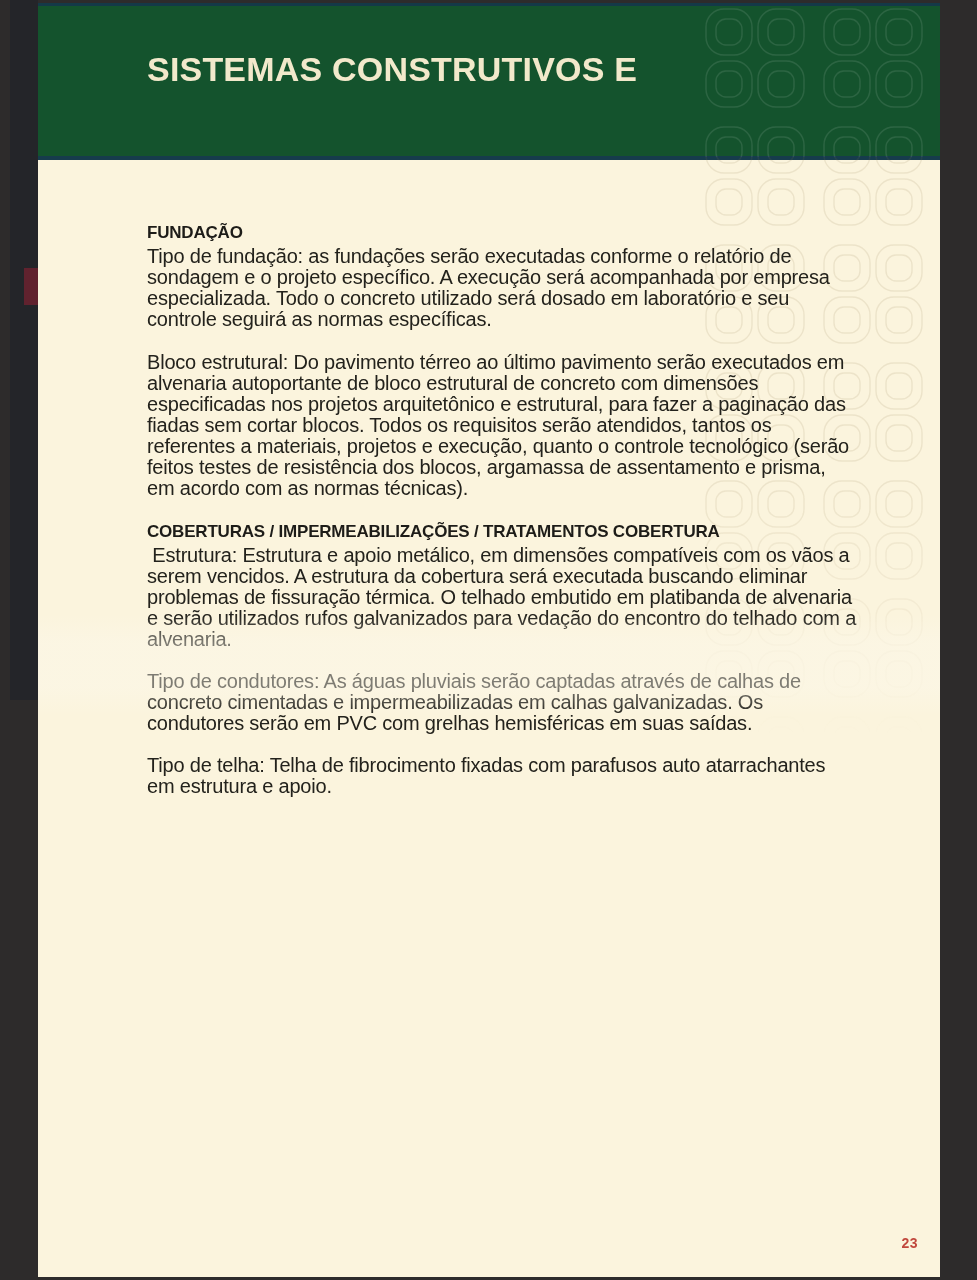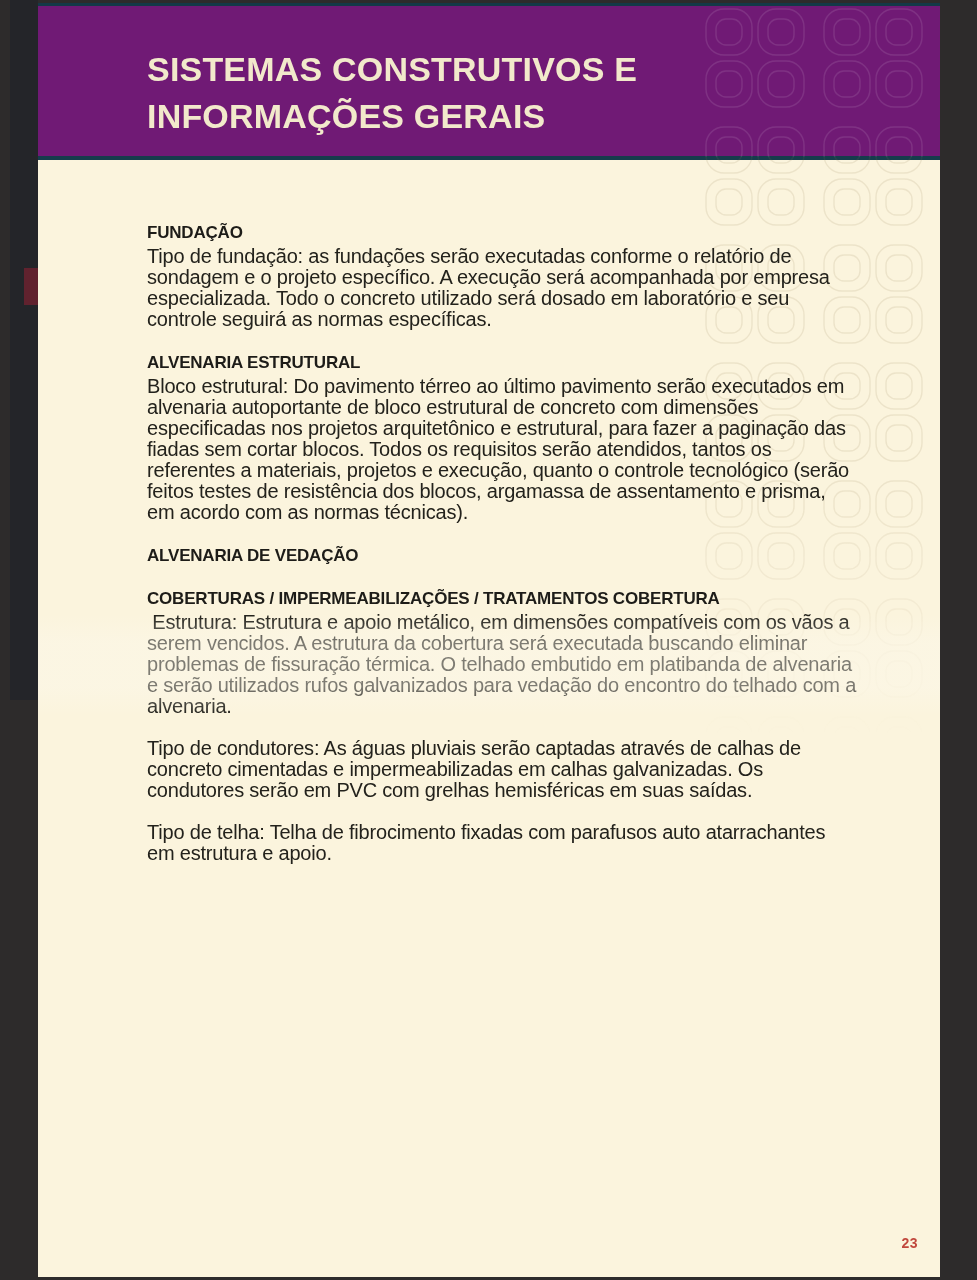--- a/index.html
+++ b/index.html
@@ -20,21 +20,21 @@
     background:#61222e;
   }
   
   .page{
     position:absolute;left:38px;top:3px;width:902px;height:1274px;
     background:#fbf4dd;
   }
   .banner{
     position:relative;
     height:150px;
-    background:#701a75;
+    background:#14532d;
     border-top:3px solid #143947;
     border-bottom:4px solid #163c4c;
     box-sizing:content-box;
     z-index:1;
   }
   .banner-title{
     position:relative;
     z-index:3;
     padding:40px 0 0 109px;
     color:#f2e9cb;
@@ -96,21 +96,20 @@
 <body>
 
 <div class="edge-dark"></div>
 <div class="edge-red"></div>
 
 <div class="page">
 
   <div class="banner">
     <div class="banner-title">
       <div>SISTEMAS CONSTRUTIVOS E</div>
-      <div>INFORMAÇÕES GERAIS</div>
     </div>
   </div>
 
   <svg class="wm" width="240" height="733" viewBox="0 0 240 733" xmlns="http://www.w3.org/2000/svg">
     <defs>
       <g id="flower">
         <rect x="6" y="6" width="46" height="46" rx="18"></rect>
         <rect x="16" y="16" width="26" height="26" rx="10"></rect>
         <rect x="58" y="6" width="46" height="46" rx="18"></rect>
         <rect x="68" y="16" width="26" height="26" rx="10"></rect>
@@ -138,26 +137,24 @@
   </svg>
 
   <div class="content">
 
     <div class="section">
       <h3 class="section-heading">FUNDAÇÃO</h3>
       <p class="para">Tipo de fundação: as fundações serão executadas conforme o relatório de sondagem e o projeto específico. A execução será acompanhada por empresa especializada. Todo o concreto utilizado será dosado em laboratório e seu controle seguirá as normas específicas.</p>
     </div>
 
     <div class="section">
-      <h3 class="section-heading">ALVENARIA ESTRUTURAL</h3>
       <p class="para">Bloco estrutural: Do pavimento térreo ao último pavimento serão executados em alvenaria autoportante de bloco estrutural de concreto com dimensões especificadas nos projetos arquitetônico e estrutural, para fazer a paginação das fiadas sem cortar blocos. Todos os requisitos serão atendidos, tantos os referentes a materiais, projetos e execução, quanto o controle tecnológico (serão feitos testes de resistência dos blocos, argamassa de assentamento e prisma, em acordo com as normas técnicas).</p>
     </div>
 
     <div class="section">
-      <h3 class="section-heading">ALVENARIA DE VEDAÇÃO</h3>
     </div>
 
     <div class="section">
       <h3 class="section-heading">COBERTURAS / IMPERMEABILIZAÇÕES / TRATAMENTOS COBERTURA</h3>
       <p class="para"> Estrutura: Estrutura e apoio metálico, em dimensões compatíveis com os vãos a serem vencidos. A estrutura da cobertura será executada buscando eliminar problemas de fissuração térmica. O telhado embutido em platibanda de alvenaria e serão utilizados rufos galvanizados para vedação do encontro do telhado com a alvenaria.</p>
       <p class="para">Tipo de condutores: As águas pluviais serão captadas através de calhas de concreto cimentadas e impermeabilizadas em calhas galvanizadas. Os condutores serão em PVC com grelhas hemisféricas em suas saídas.</p>
       <p class="para">Tipo de telha: Telha de fibrocimento fixadas com parafusos auto atarrachantes em estrutura e apoio.</p>
     </div>
 
   </div>

